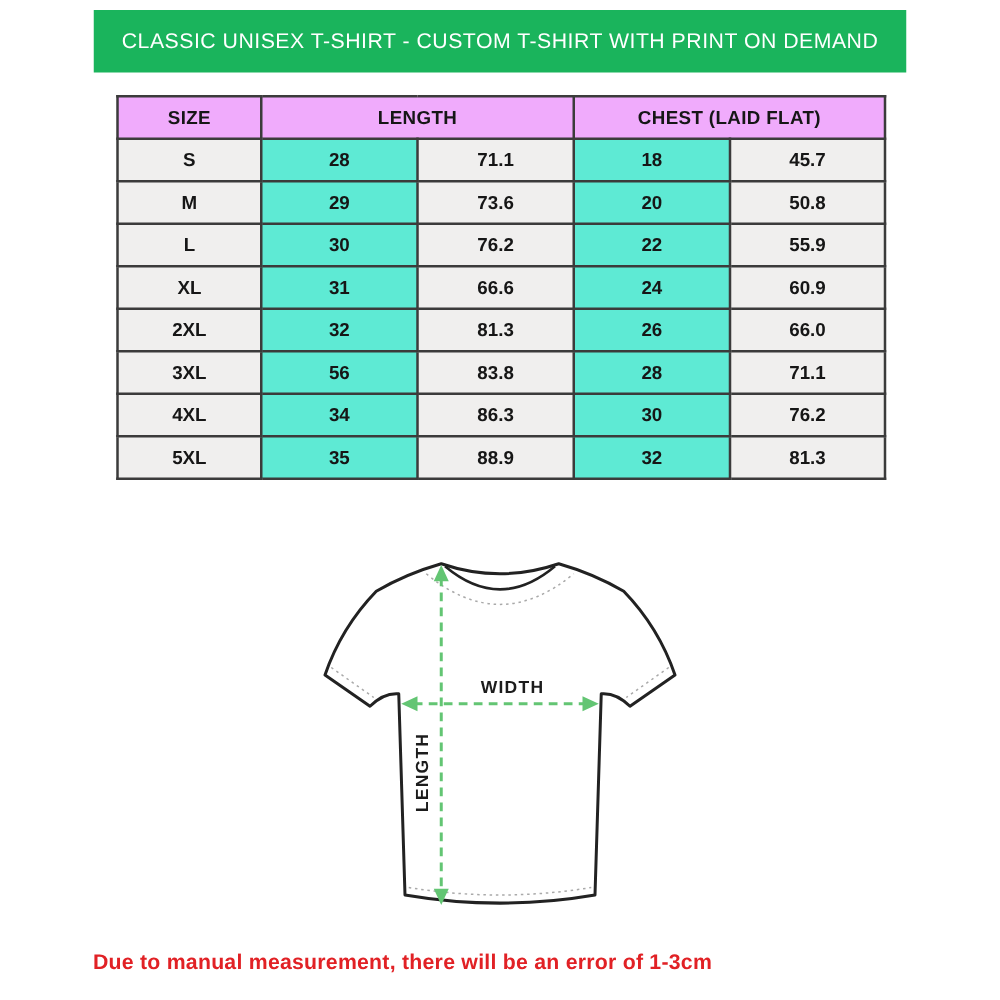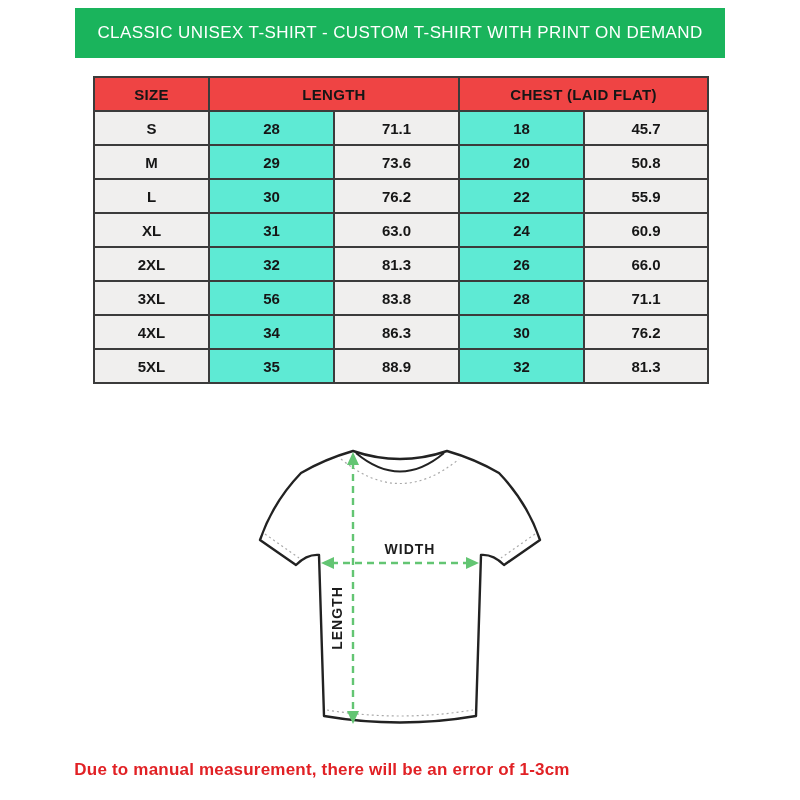--- a/index.html
+++ b/index.html
@@ -14,21 +14,21 @@
   }
 
   table.size-table {
     position:absolute; left:93px; top:76px; width:614px;
     border-collapse:collapse; table-layout:fixed;
   }
   .size-table th, .size-table td {
     border:2px solid #3b3b3b; text-align:center; vertical-align:middle;
     font-weight:bold; color:#161616; background:#5eead4;
   }
-  .size-table th { height:34px; font-size:15px; letter-spacing:.3px; background:#ef4444; }
+  .size-table th { height:34px; font-size:15px; letter-spacing:.3px; background:#f0abfc; }
   .size-table td { height:34px; font-size:15px; }
   .size-table td.shade { background:#f0efee; }
 
   .tshirt-wrap { position:absolute; left:235px; top:426px; width:330px; height:322px; }
 
   .note {
     position:absolute; left:0; top:760px; width:644px; text-align:center;
     color:#e12125; font-size:17px; font-weight:bold; letter-spacing:.2px;
   }
 
@@ -74,21 +74,21 @@
     <tr>
       <td class="shade">L</td>
       <td>30</td>
       <td class="shade">76.2</td>
       <td>22</td>
       <td class="shade">55.9</td>
     </tr>
     <tr>
       <td class="shade">XL</td>
       <td>31</td>
-      <td class="shade">63.0</td>
+      <td class="shade">66.6</td>
       <td>24</td>
       <td class="shade">60.9</td>
     </tr>
     <tr>
       <td class="shade">2XL</td>
       <td>32</td>
       <td class="shade">81.3</td>
       <td>26</td>
       <td class="shade">66.0</td>
     </tr>

